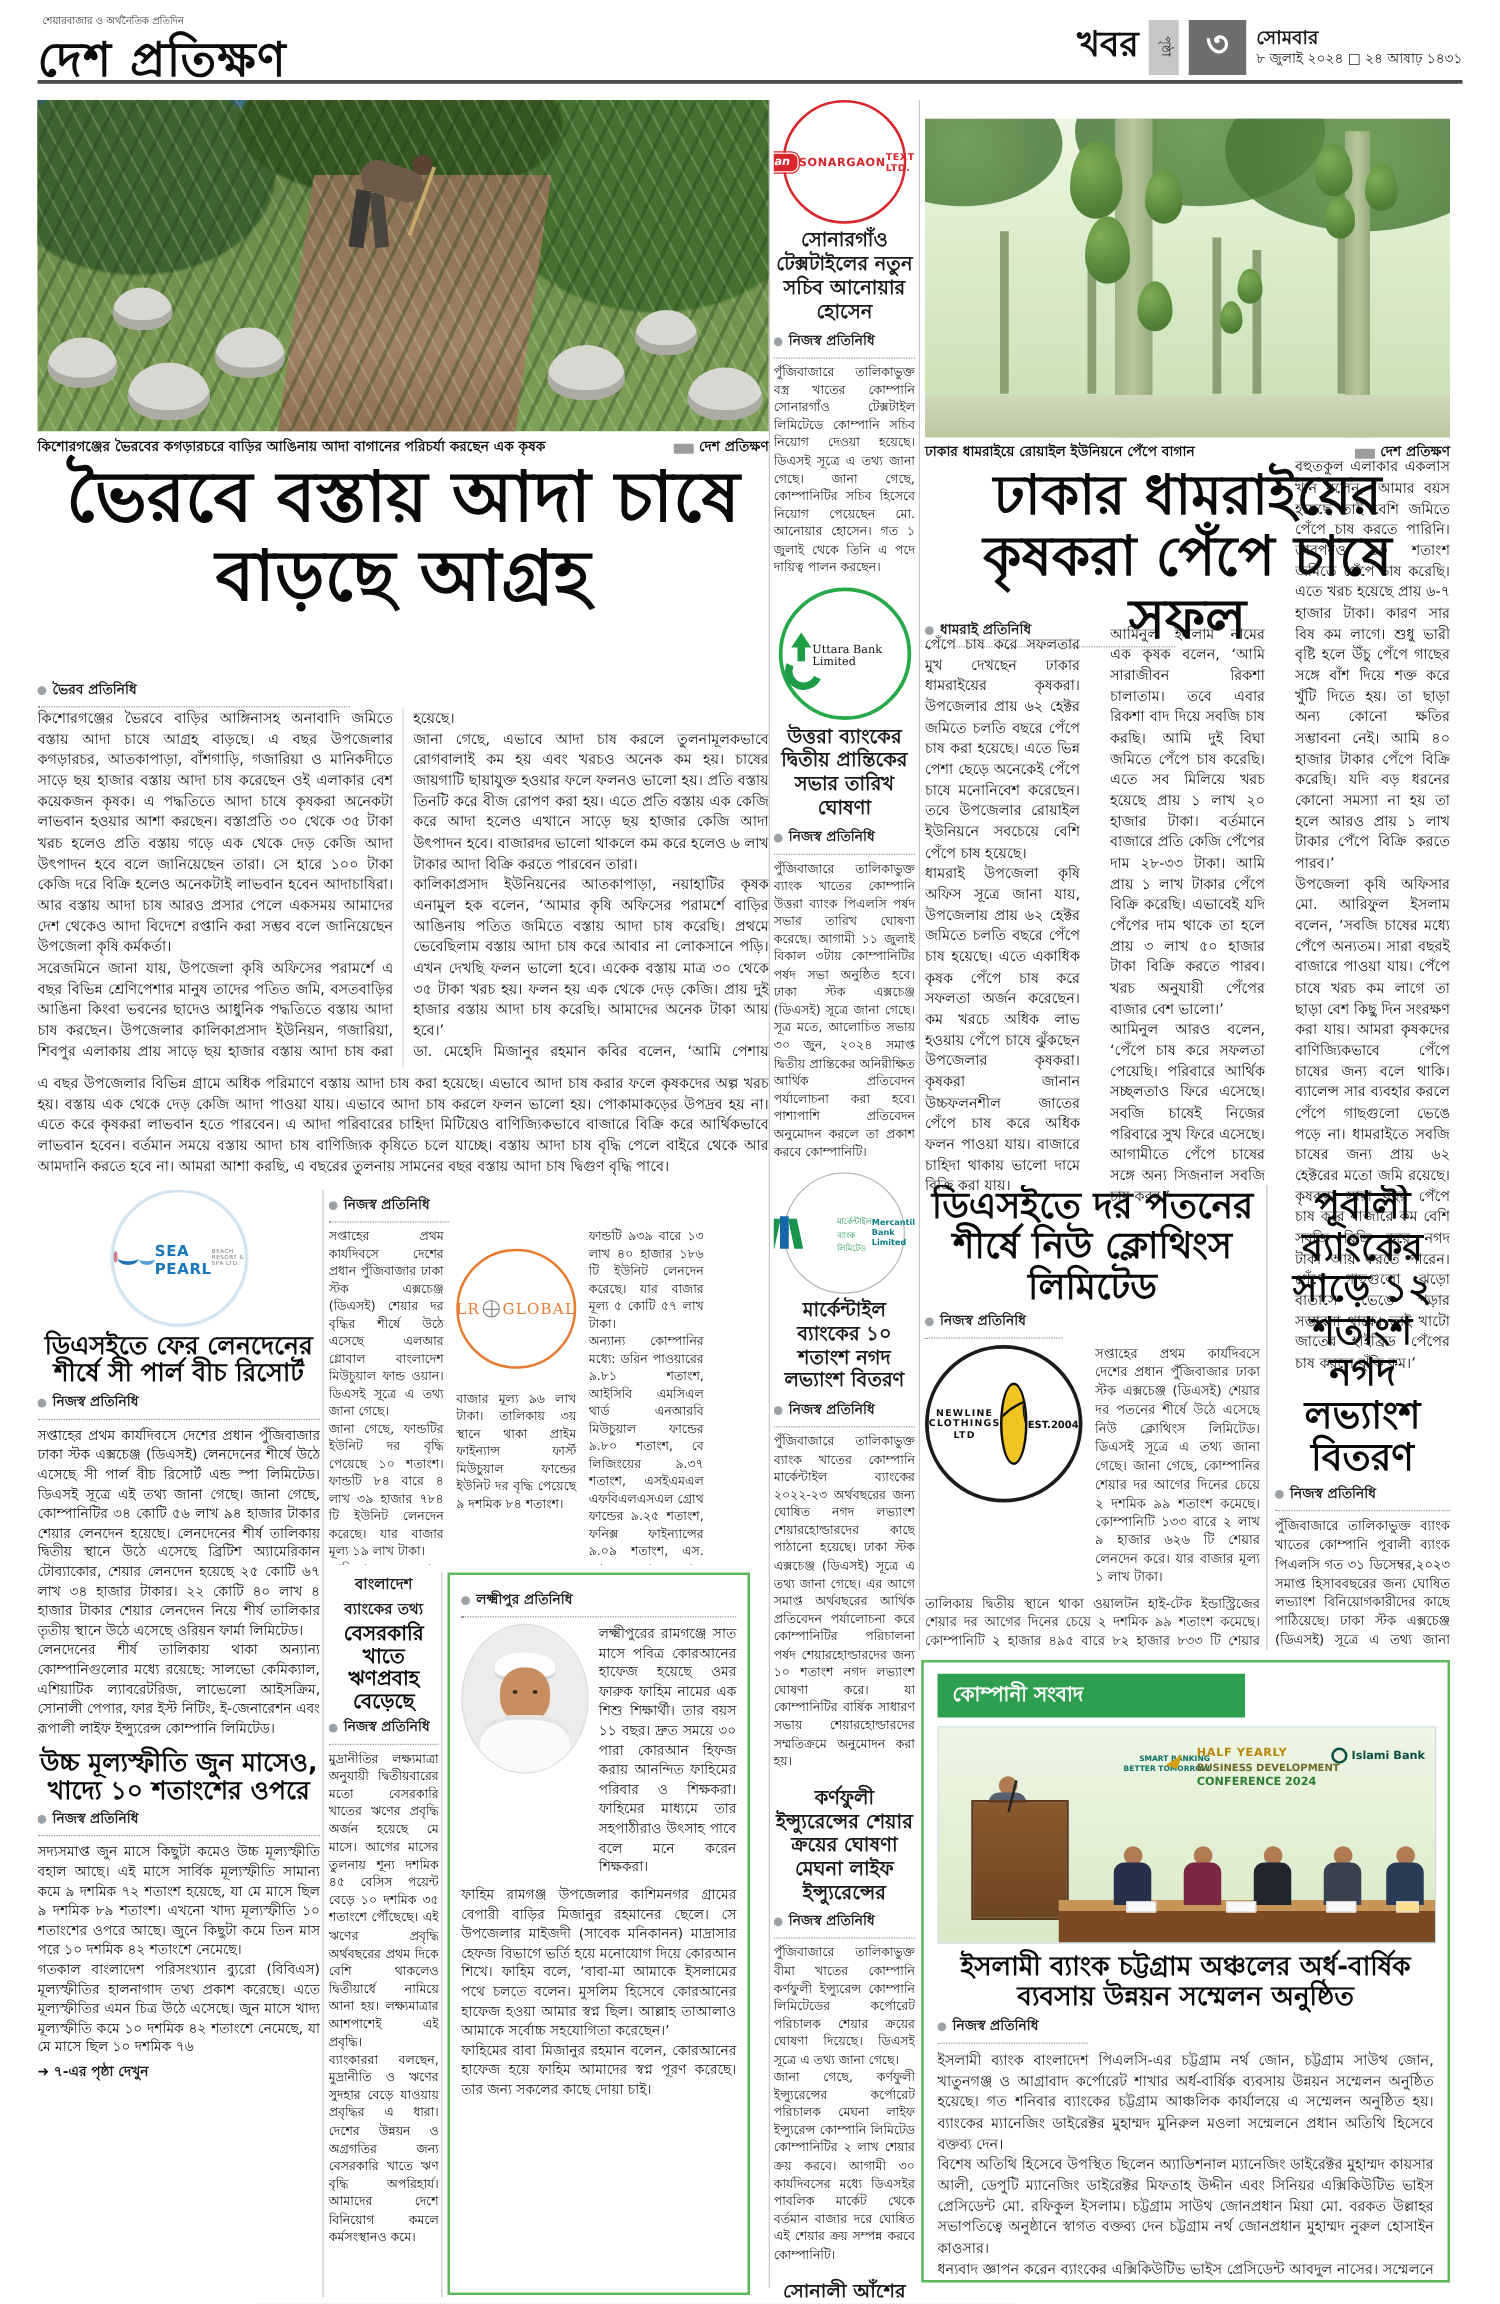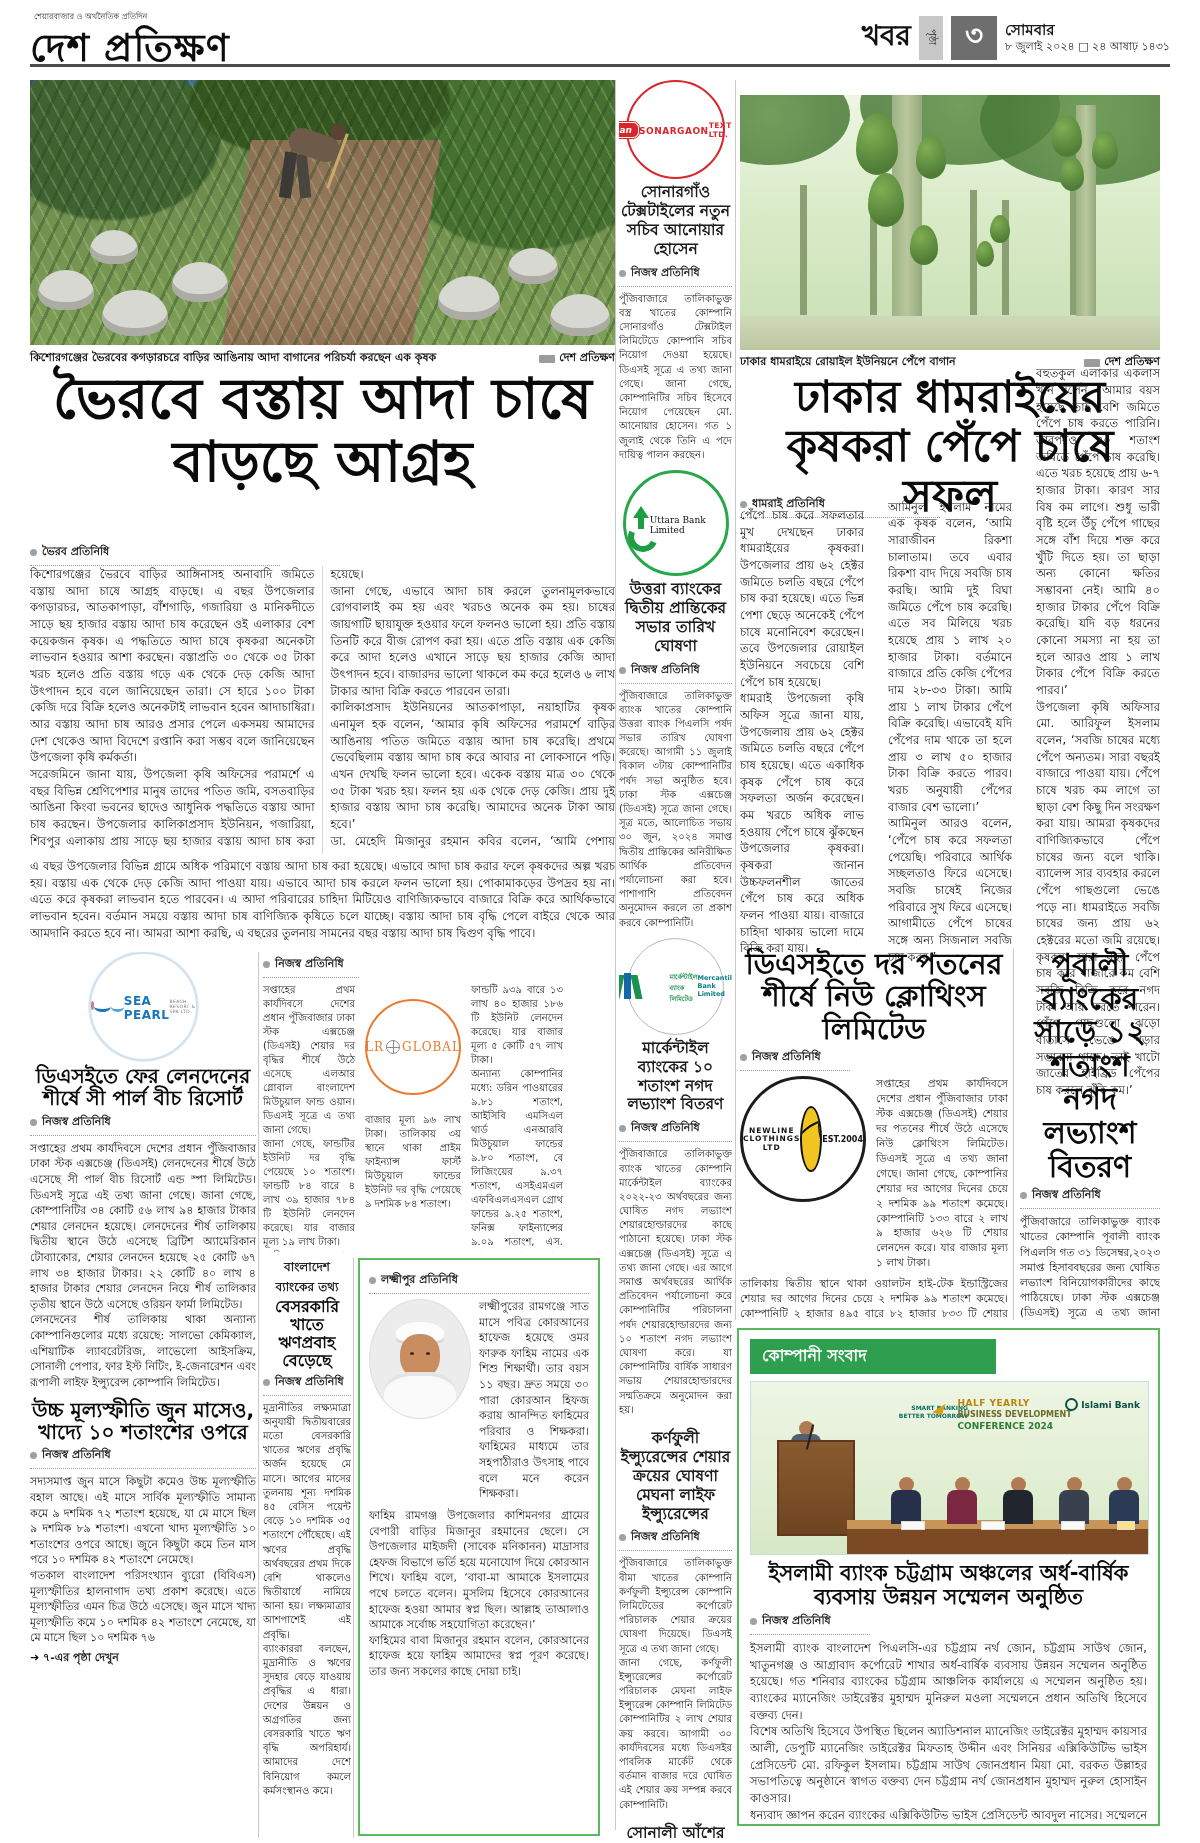--- a/index.html
+++ b/index.html
@@ -72,21 +72,21 @@
   .ut-mark{position:relative;width:30px;height:34px;}
   .ut-arrow{position:absolute;left:7px;top:0;width:0;height:0;border-left:8px solid transparent;border-right:8px solid transparent;border-bottom:12px solid #1d9e45;}
   .ut-stem{position:absolute;left:12px;top:9px;width:6px;height:14px;background:#1d9e45;}
   .ut-hook{position:absolute;left:2px;top:16px;width:18px;height:18px;border:6px solid #1d9e45;border-top-color:transparent;border-right-color:transparent;border-radius:50%;transform:rotate(-20deg);}
   .ut-text{font-family:"DejaVu Serif","Liberation Serif",serif;font-size:9px;color:#111;margin-top:4px;}
   .lg-merc{width:95px;height:95px;border:1px solid #b9b9b9;}
   .mb-mark{display:flex;align-items:flex-end;gap:2px;height:26px;}
   .mb-b1{width:7px;height:24px;background:#19934d;transform:skewX(-12deg);}
   .mb-b2{width:7px;height:26px;background:#1467a8;}
   .mb-b3{width:7px;height:24px;background:#19934d;transform:skewX(12deg);}
-  .mb-t1{font-size:6.5px;color:#19934d;font-weight:700;margin-top:4px;margin-left:30px;}
+  .mb-t1{font-size:6.5px;color:#19934d;font-weight:400;margin-top:4px;margin-left:30px;}
   .mb-t2{font-size:6.5px;color:#0d7e86;font-weight:700;}
   .lg-sea{width:105px;height:105px;border:2px solid #cfe2f0;box-shadow:0 0 0 1px #e7eff6;}
   .sp-dot{width:9px;height:9px;border-radius:50%;background:#c97f8e;margin-bottom:2px;}
   .sp-wave{width:46px;height:8px;border-bottom:3px solid #1b75bb;border-radius:50%;}
   .sp-wave2{width:34px;height:7px;border-bottom:3px solid #54a0d4;border-radius:50%;}
   .sp-t1{font-size:12px;font-weight:800;color:#1b75bb;letter-spacing:.5px;margin-top:3px;}
   .sp-t2{font-size:4.5px;color:#777;letter-spacing:.4px;}
   .lg-lr{width:92px;height:92px;border:2px solid #e87b31;}
   .lr-t{font-family:"DejaVu Serif","Liberation Serif",serif;font-size:12px;color:#e87b31;letter-spacing:1px;display:flex;align-items:center;gap:2px;}
   .lr-globe{width:12px;height:12px;border:1.5px solid #8a8a8a;border-radius:50%;position:relative;display:inline-block;}

